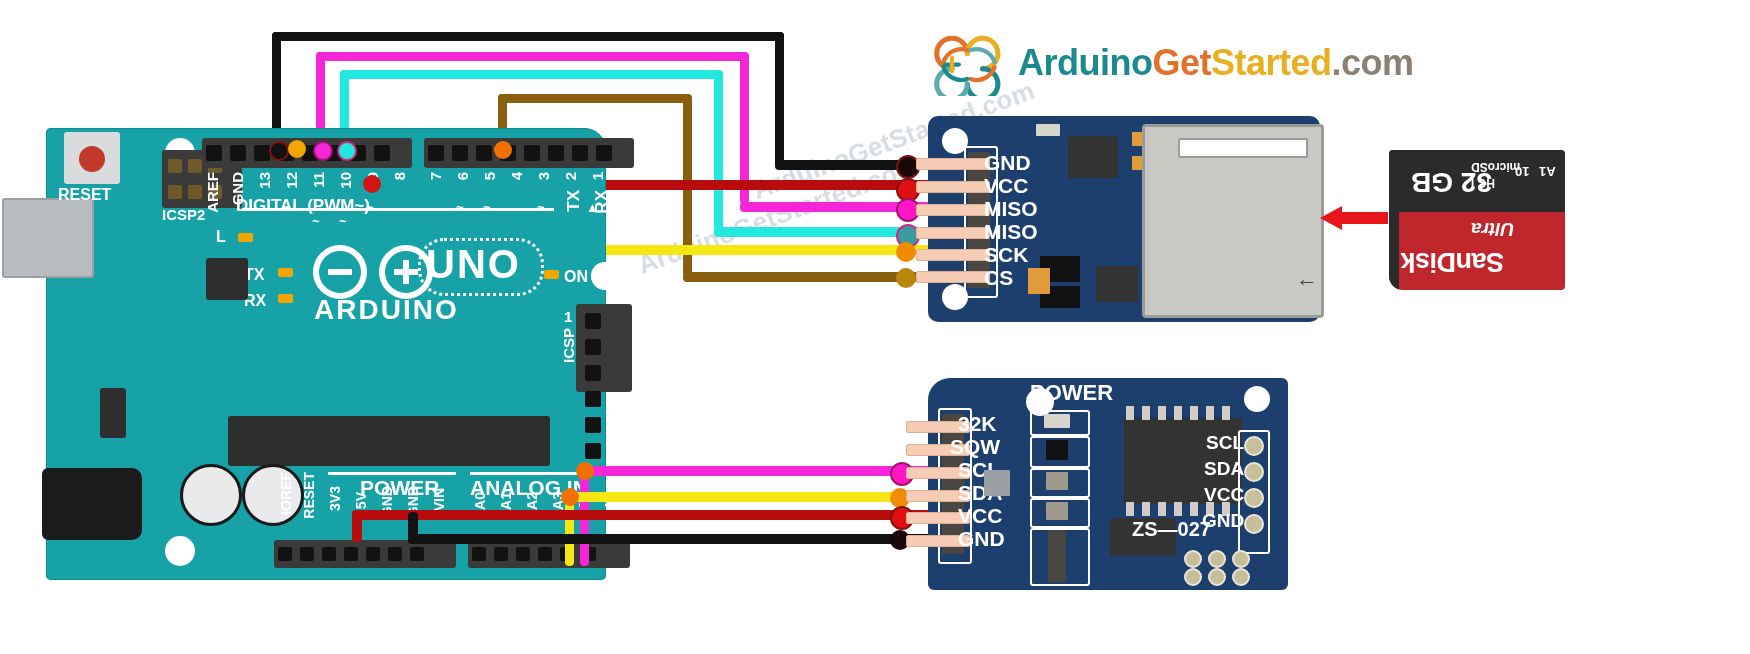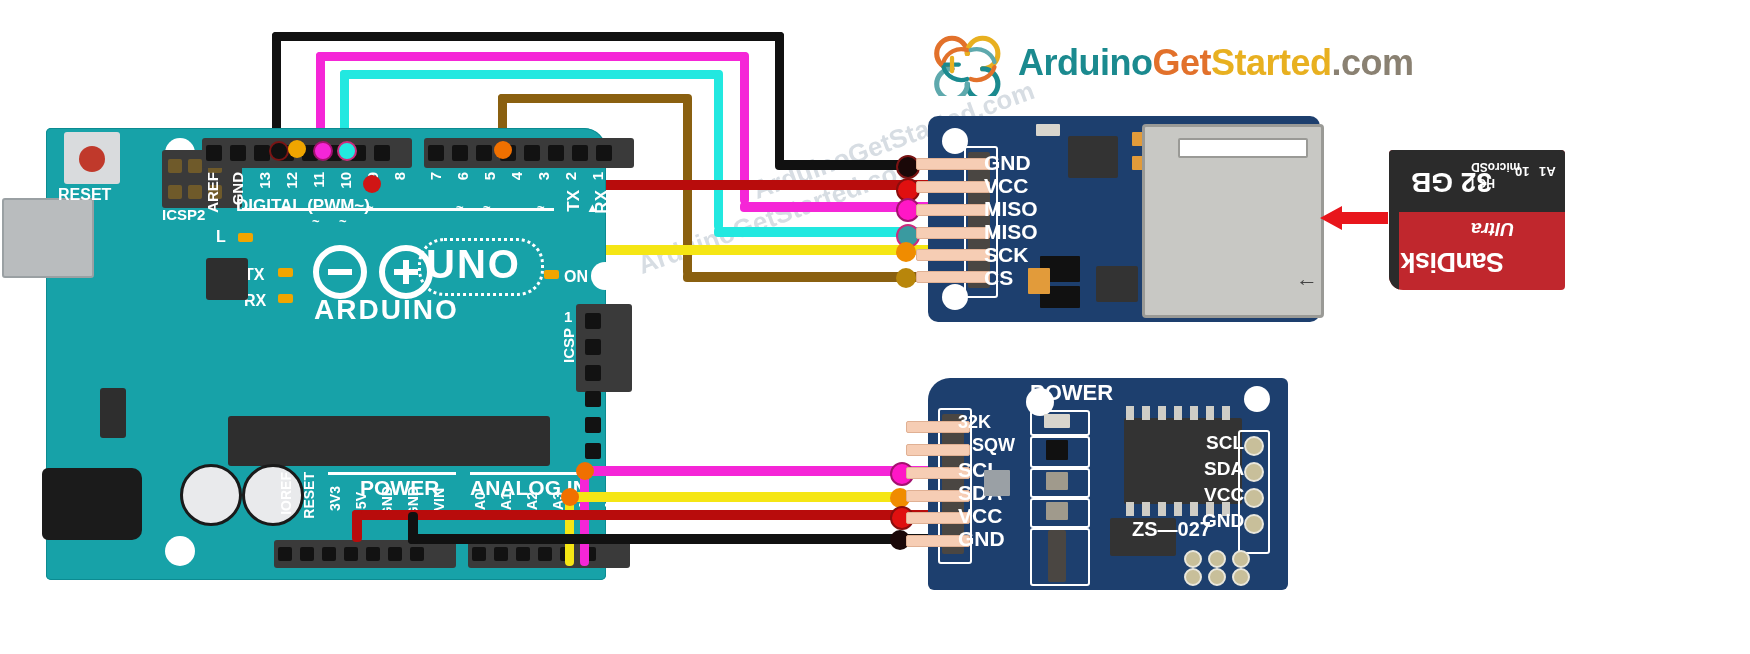--- a/index.html
+++ b/index.html
@@ -356,22 +356,22 @@
 
     <div class="hdrstrip" style="left:14px;top:36px;width:22px;height:140px;"></div>
     <div class="hdrbox" style="left:10px;top:30px;width:30px;height:152px;"></div>
     <div class="malepin" style="left:-22px;top:43px;width:62px;"></div>
     <div class="malepin" style="left:-22px;top:66px;width:62px;"></div>
     <div class="malepin" style="left:-22px;top:89px;width:62px;"></div>
     <div class="malepin" style="left:-22px;top:112px;width:62px;"></div>
     <div class="malepin" style="left:-22px;top:134px;width:62px;"></div>
     <div class="malepin" style="left:-22px;top:157px;width:62px;"></div>
 
-    <div class="modlabel" style="left:30px;top:34px;font-size:18px;">32K</div>
-    <div class="modlabel" style="left:44px;top:57px;font-size:18px;">SQW</div>
+    <div class="modlabel" style="left:30px;top:34px;font-size:21px;">32K</div>
+    <div class="modlabel" style="left:22px;top:57px;font-size:21px;">SQW</div>
     <div class="modlabel" style="left:30px;top:80px;font-size:21px;">SCL</div>
     <div class="modlabel" style="left:30px;top:103px;font-size:21px;">SDA</div>
     <div class="modlabel" style="left:30px;top:126px;font-size:21px;">VCC</div>
     <div class="modlabel" style="left:30px;top:149px;font-size:21px;">GND</div>
 
     <div class="modlabel" style="left:102px;top:2px;font-size:22px;">POWER</div>
 
     <div class="hdrbox" style="left:102px;top:32px;width:56px;height:22px;"></div>
     <div class="smd" style="left:116px;top:36px;width:26px;height:14px;background:#d8d5cd;"></div>
     <div class="hdrbox" style="left:102px;top:58px;width:56px;height:28px;"></div>

